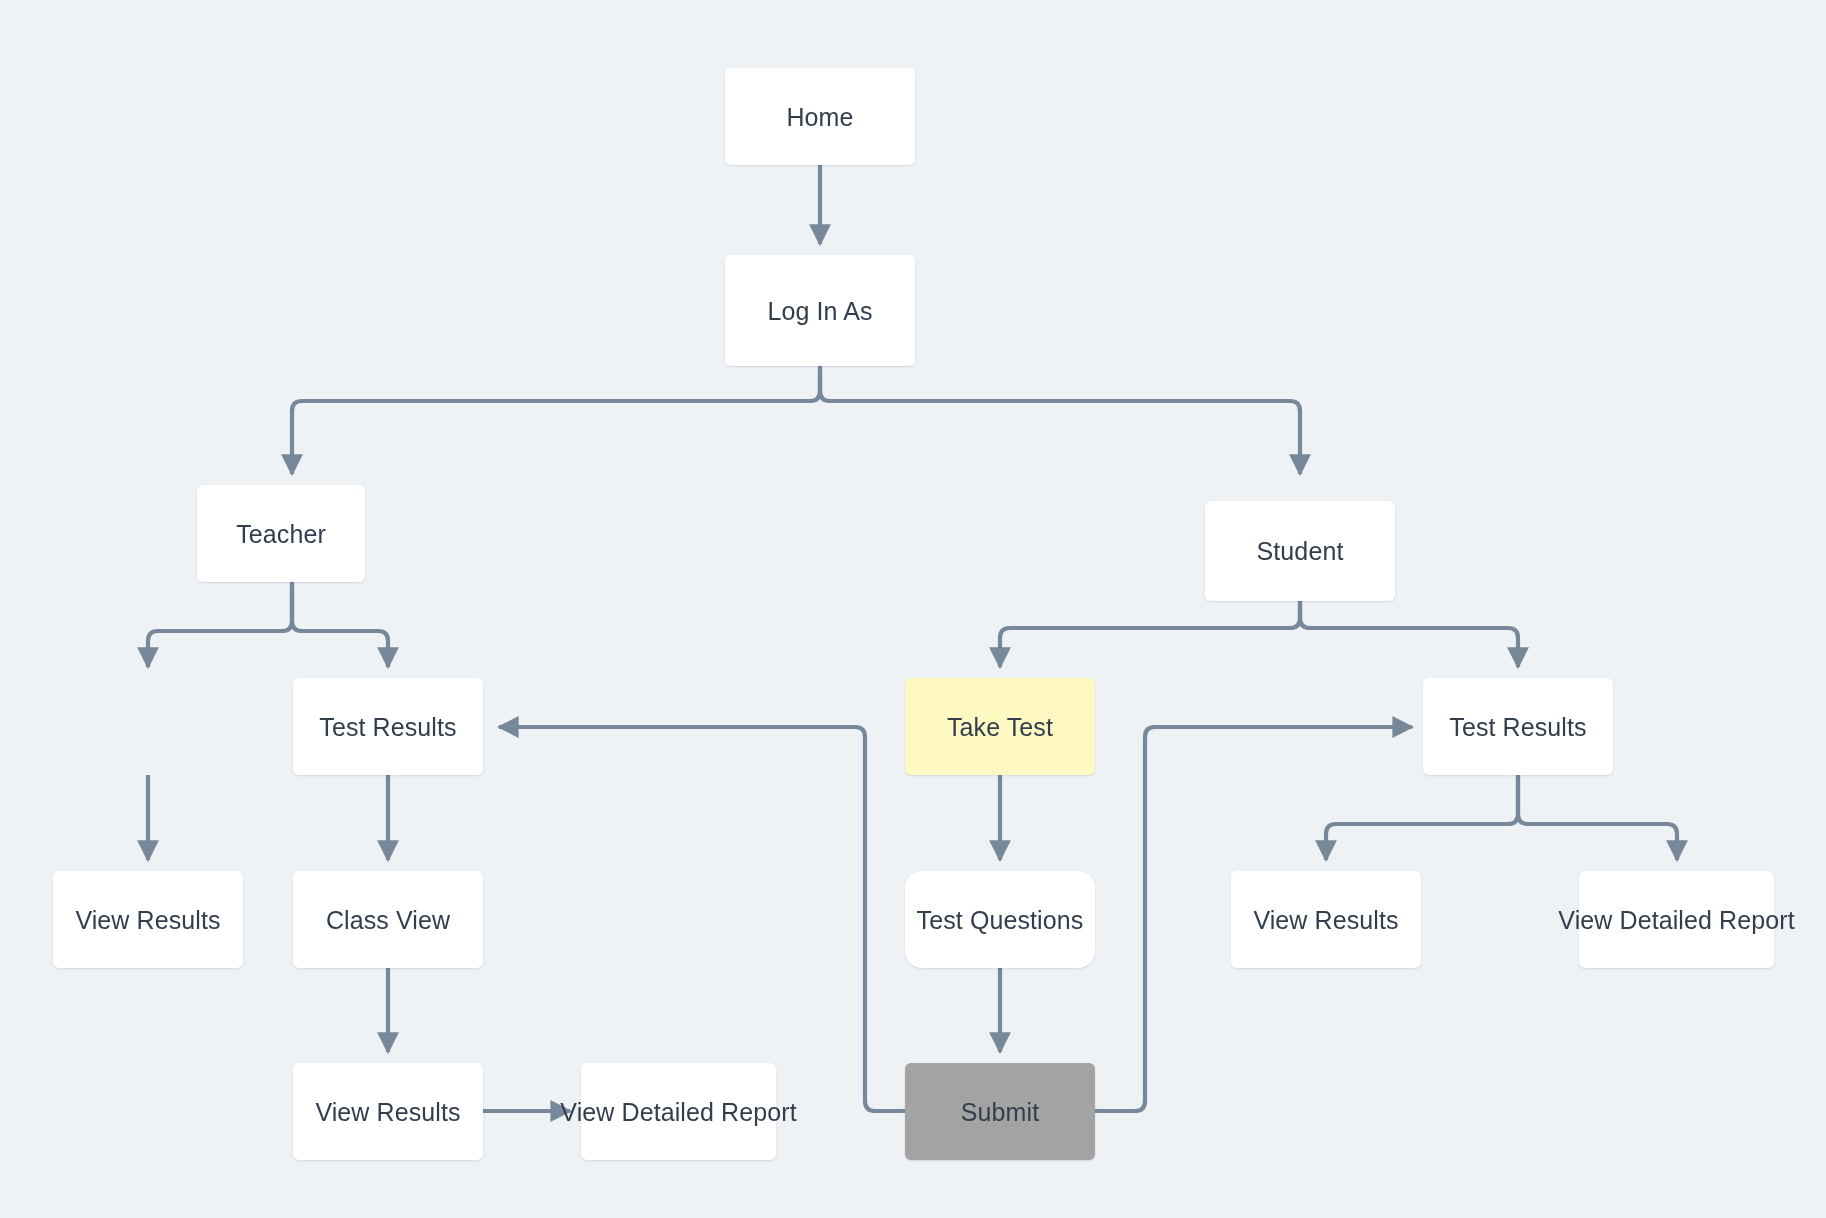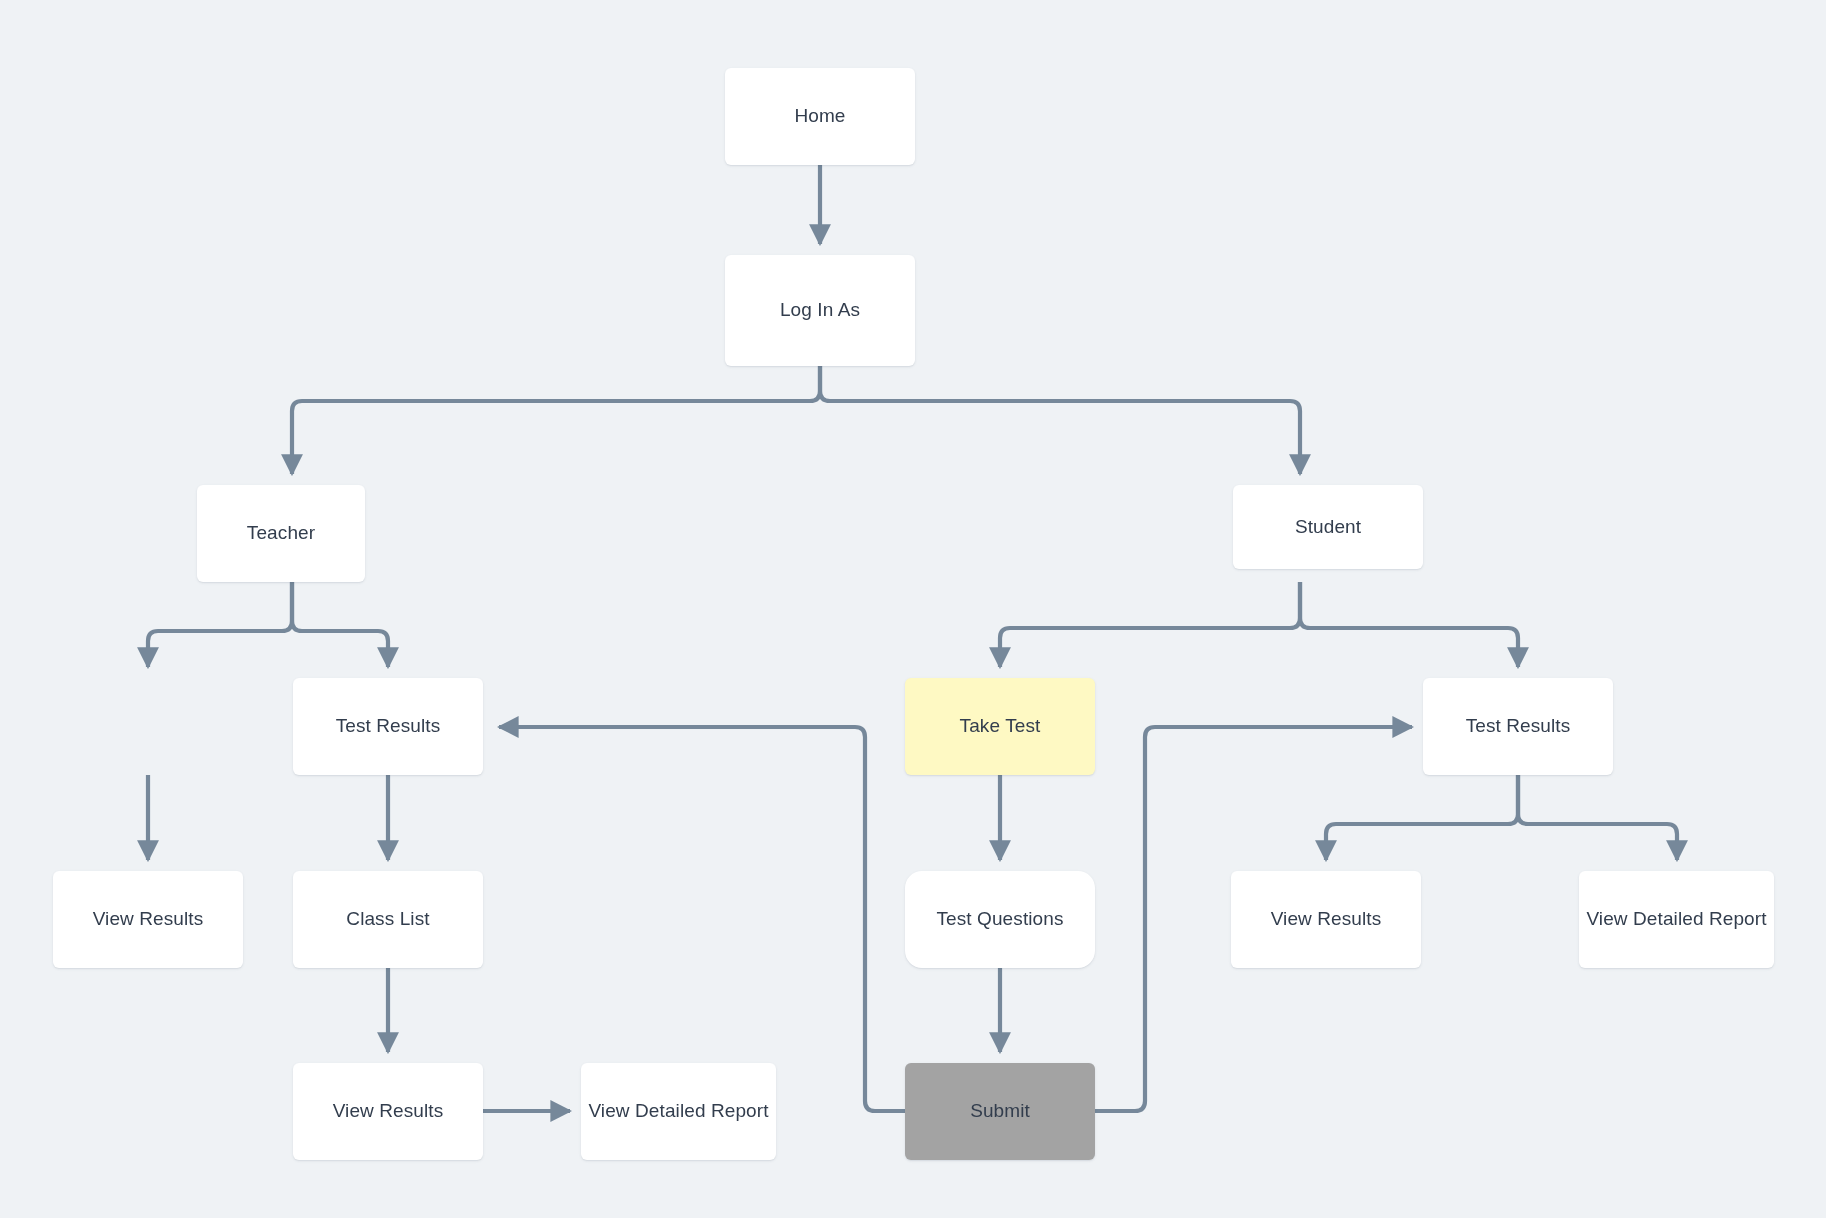--- a/index.html
+++ b/index.html
@@ -32,21 +32,21 @@
     border-radius: 6px;
     box-shadow: 0 1px 3px rgba(60, 75, 95, 0.10), 0 1px 1px rgba(60, 75, 95, 0.06);
     display: flex;
     align-items: center;
     justify-content: center;
     box-sizing: border-box;
     z-index: 2;
   }
   .node-label {
     font-family: "Liberation Sans", sans-serif;
-    font-size: 19px;
+    font-size: 25px;
     line-height: 1.2;
     color: #323d4d;
     letter-spacing: 0.1px;
     text-align: center;
     white-space: nowrap;
     user-select: none;
   }
 </style>
 </head>
 <body style="background: rgb(239, 242, 245);">
@@ -99,37 +99,37 @@
 
   <div class="node" style="left: 725px; top: 68px; width: 190px; height: 97px; background: rgb(255, 255, 255);">
     <span class="node-label" style="color: rgb(50, 61, 77);">Home</span>
   </div>
   <div class="node" style="left: 725px; top: 255px; width: 190px; height: 111px; background: rgb(255, 255, 255);">
     <span class="node-label" style="color: rgb(50, 61, 77);">Log In As</span>
   </div>
   <div class="node" style="left: 197px; top: 485px; width: 168px; height: 97px; background: rgb(255, 255, 255);">
     <span class="node-label" style="color: rgb(50, 61, 77);">Teacher</span>
   </div>
-  <div class="node" style="left: 1205px; top: 485px; width: 190px; height: 84px; background: rgb(255, 255, 255); margin-left: 28px;">
+  <div class="node" style="left: 1205px; top: 501px; width: 190px; height: 100px; background: rgb(255, 255, 255);">
     <span class="node-label" style="color: rgb(50, 61, 77);">Student</span>
   </div>
   <div class="node" style="left: 293px; top: 678px; width: 190px; height: 97px; background: rgb(255, 255, 255);">
     <span class="node-label" style="color: rgb(50, 61, 77);">Test Results</span>
   </div>
   <div class="node" style="left: 905px; top: 678px; width: 190px; height: 97px; background: #fef9c3;">
     <span class="node-label" style="color: rgb(50, 61, 77);">Take Test</span>
   </div>
   <div class="node" style="left: 1423px; top: 678px; width: 190px; height: 97px; background: rgb(255, 255, 255);">
     <span class="node-label" style="color: rgb(50, 61, 77);">Test Results</span>
   </div>
   <div class="node" style="left: 53px; top: 871px; width: 190px; height: 97px; background: rgb(255, 255, 255);">
     <span class="node-label" style="color: rgb(50, 61, 77);">View Results</span>
   </div>
   <div class="node" style="left: 293px; top: 871px; width: 190px; height: 97px; background: rgb(255, 255, 255);">
-    <span class="node-label" style="color: rgb(50, 61, 77);">Class List</span>
+    <span class="node-label" style="color: rgb(50, 61, 77);">Class View</span>
   </div>
   <div class="node" style="left: 905px; top: 871px; width: 190px; height: 97px; background: rgb(255, 255, 255); border-radius: 17px;">
     <span class="node-label" style="color: rgb(50, 61, 77);">Test Questions</span>
   </div>
   <div class="node" style="left: 1231px; top: 871px; width: 190px; height: 97px; background: rgb(255, 255, 255);">
     <span class="node-label" style="color: rgb(50, 61, 77);">View Results</span>
   </div>
   <div class="node" style="left: 1579px; top: 871px; width: 195px; height: 97px; background: rgb(255, 255, 255);">
     <span class="node-label" style="color: rgb(50, 61, 77);">View Detailed Report</span>
   </div>

